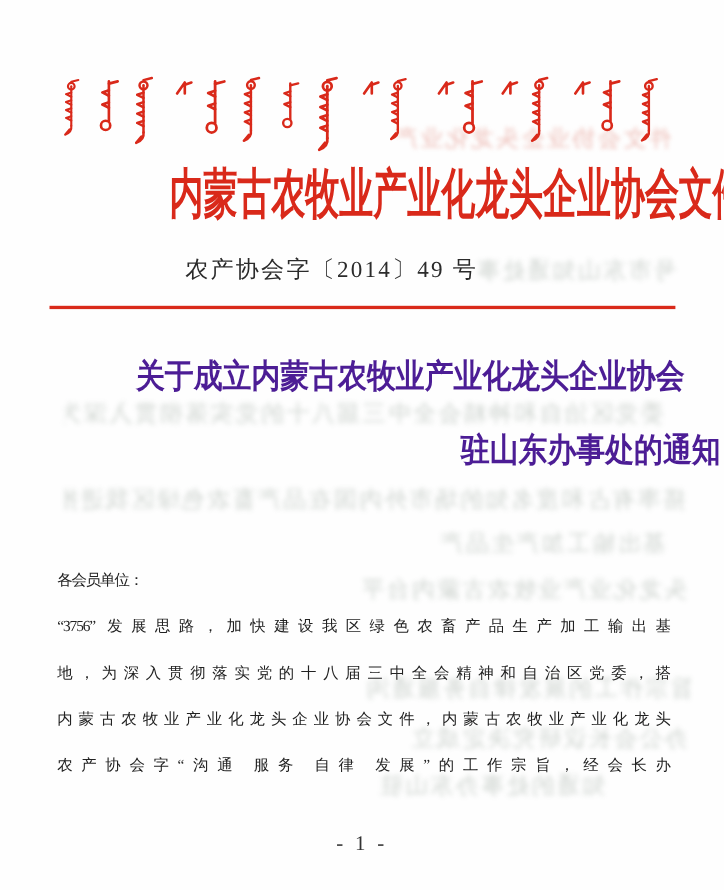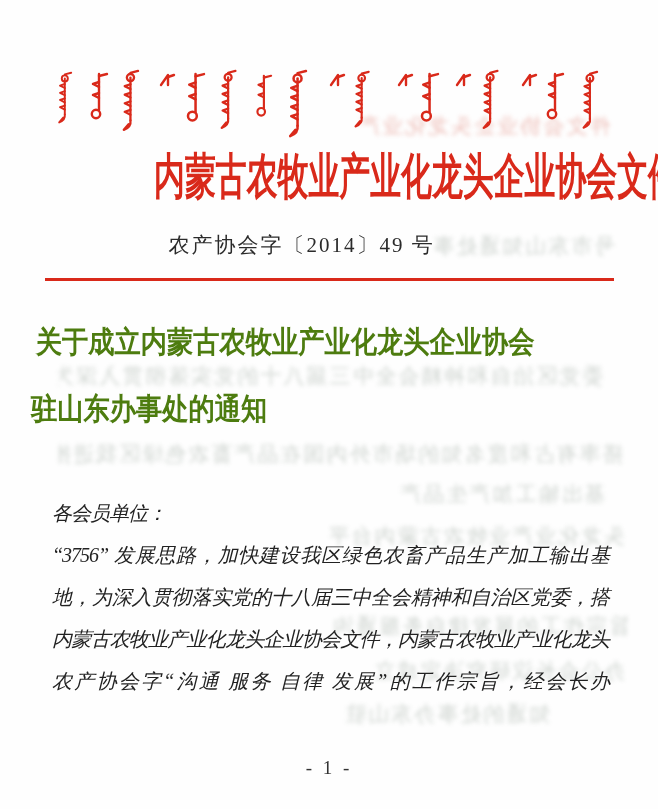--- a/index.html
+++ b/index.html
@@ -19,28 +19,28 @@
     display:inline-block;white-space:nowrap;font-weight:bold;font-size:49px;
     color:#d9291a;transform:scaleX(0.63);transform-origin:center;
     letter-spacing:0px;
   }
   
   .doc-number{left:0;top:231px;width:603px;text-align:center;font-size:21px;
     letter-spacing:2px;color:#2b2b2b;}
   
   .red-rule{left:45px;top:278px;width:569px;height:3px;background:#d9291a;}
   
-  .notice-title{left:0;width:658px;text-align:left;color:#4d7c0f;}
+  .notice-title{left:0;width:658px;text-align:right;color:#4c1d95;}
   .notice-title span{display:inline-block;white-space:nowrap;font-weight:bold;
     font-size:30px;transform:scaleX(0.875);transform-origin:center;}
   .nt1{top:322px;}
   .nt2{top:389px;margin-left:14px;}
   
-  .body-block{left:52px;top:492px;width:557px;font-size:20px;color:#222;
-    letter-spacing:-1px;font-style:italic;}
+  .body-block{left:52px;top:508px;width:557px;font-size:14px;color:#222;
+    letter-spacing:-1px;}
   .body-line{height:42px;line-height:42px;}
   .jline{text-align:justify;text-align-last:justify;}
   .indent{text-indent:42px;}
   
   .page-num{left:0;top:757px;width:658px;text-align:center;font-size:19px;
     letter-spacing:3px;color:#333;}
   
   .ghost{position:absolute;transform:scaleX(-1);filter:blur(2.2px);
     color:#97a399;opacity:.45;font-size:21px;letter-spacing:2px;
     white-space:nowrap;overflow:hidden;height:26px;pointer-events:none;}

